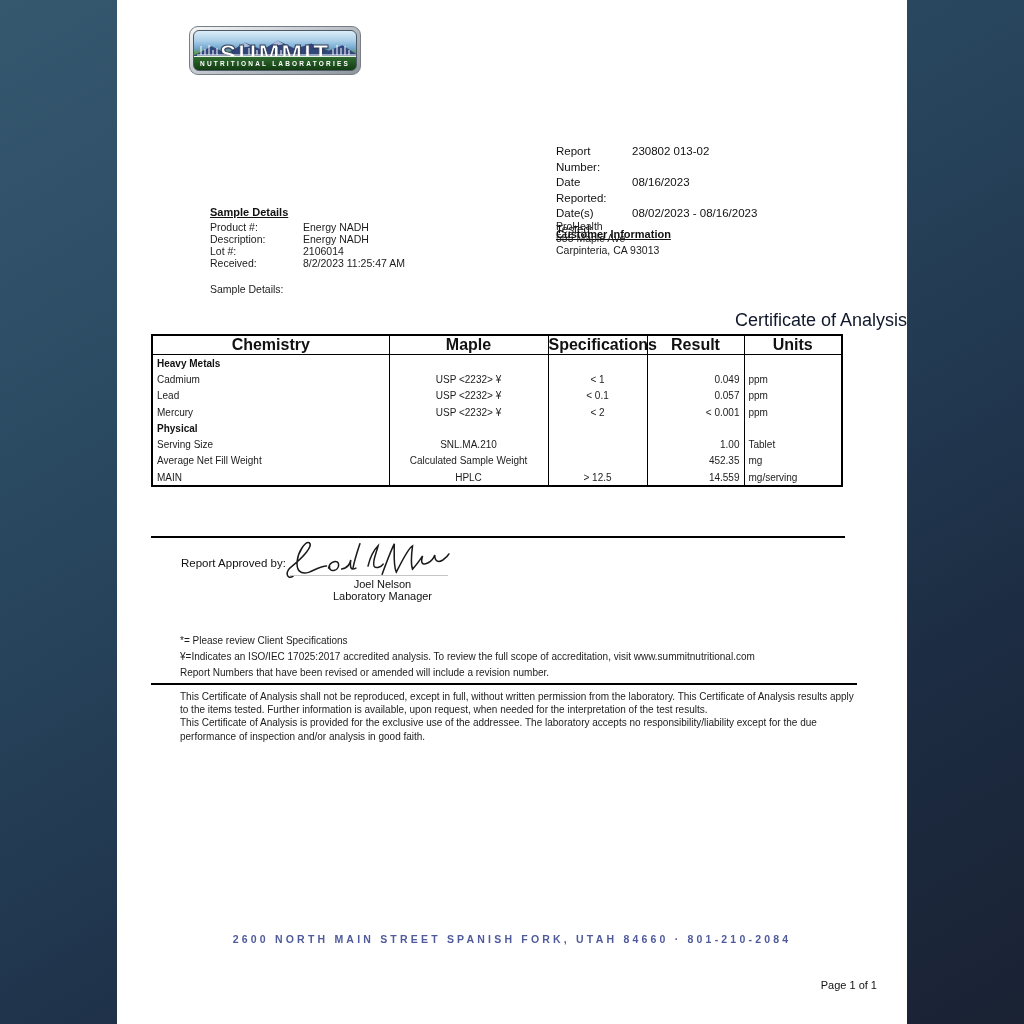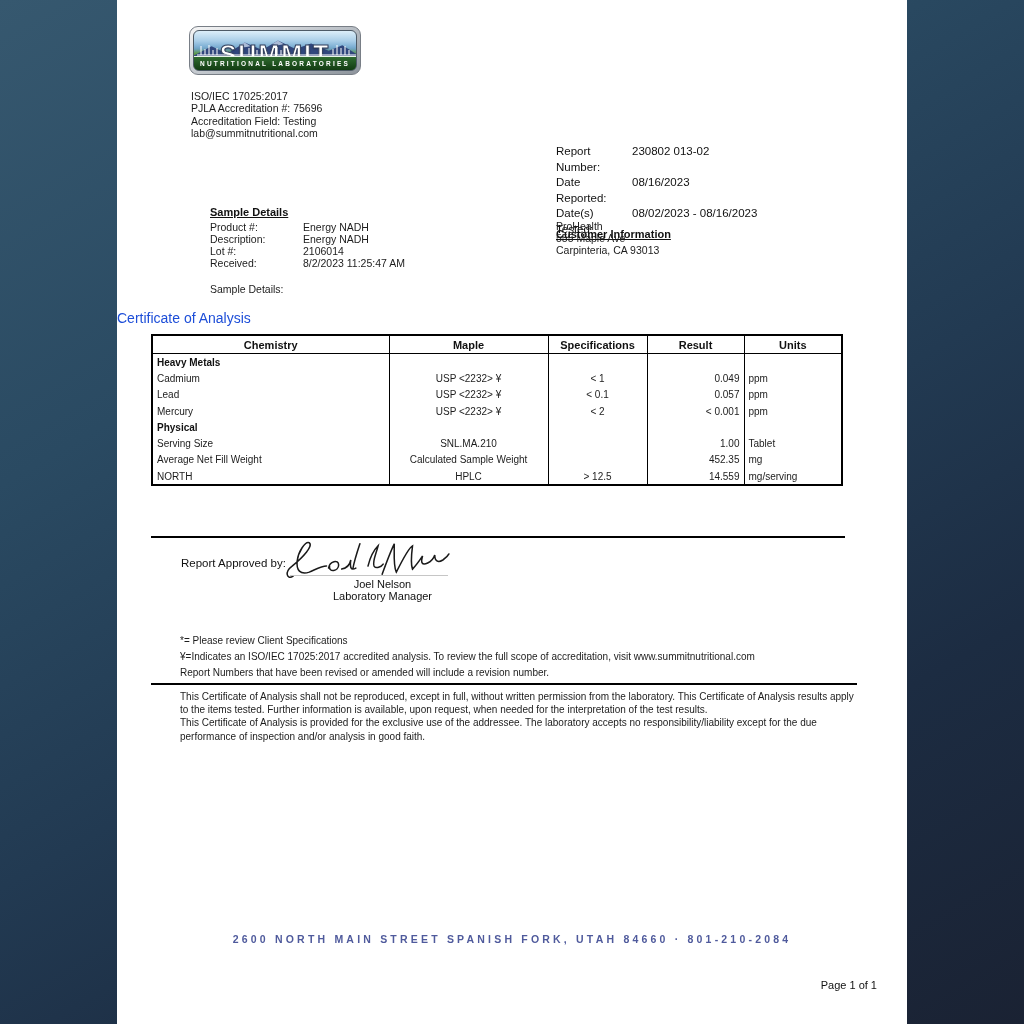--- a/index.html
+++ b/index.html
@@ -31,24 +31,24 @@
 
   .sec-heading{font-weight:bold;text-decoration:underline;font-size:11px;color:#111;}
   .sample-heading{left:93px;top:206px;}
   .customer-heading{left:439px;top:196px;margin-top:32px;}
   .sample-rows{left:93px;top:221px;font-size:10.5px;line-height:12px;}
   .sample-row{display:flex;}
   .sample-label{width:93px;}
   .sample-extra{left:93px;top:283px;font-size:10.5px;}
   .customer-lines{left:439px;top:221px;font-size:10.5px;line-height:11.8px;}
 
-  .doc-title{left:0;width:100%;top:310px;text-align:left;font-size:14px;color:#1d4ed8;}
+  .doc-title{left:0;width:100%;top:310px;text-align:right;font-size:18px;color:#0f172a;}
 
   table.coa{position:absolute;left:34px;top:334px;width:690px;border-collapse:collapse;border:2px solid #000;table-layout:fixed;}
-  table.coa th{font-size:11px;font-weight:bold;height:17px;padding:0;text-align:center;
+  table.coa th{font-size:16px;font-weight:bold;height:17px;padding:0;text-align:center;
     border-left:1px solid #000;border-right:1px solid #000;border-bottom:1px solid #000;color:#111;}
   table.coa td{font-size:10px;height:16.3px;padding:0 4px;border-left:1px solid #000;border-right:1px solid #000;
     overflow:hidden;white-space:nowrap;color:#1c1c1c;}
   td.col-c{text-align:left;margin-left:39px;}
   td.col-m{text-align:center;}
   td.col-s{text-align:center;}
   td.col-r{text-align:right;padding-right:6px;}
   td.col-u{text-align:left;padding-left:6px;}
   tr.section td.col-c{font-weight:bold;color:#111;}
 
@@ -86,26 +86,20 @@
         <line x1="0" y1="13" x2="160" y2="13" stroke="#ffffff" stroke-width="1.2"></line>
         <path d="M4,13 V4 M8,13 V7 M12,13 V3 M16,13 V8 M20,13 V6
                  M52,13 V6 M56,13 V4 M60,13 V8
                  M80,13 V5 M84,13 V8
                  M136,13 V7 M140,13 V3 M144,13 V6 M148,13 V4 M152,13 V8" stroke="#ffffff" stroke-width="1" fill="none"></path>
       </svg>
       <div class="logo-banner">NUTRITIONAL LABORATORIES</div>
     </div>
   </div>
 
-  <div class="abs accred">
-    <div>ISO/IEC 17025:2017</div>
-    <div>PJLA Accreditation #: 75696</div>
-    <div>Accreditation Field: Testing</div>
-    <div>lab@summitnutritional.com</div>
-  </div>
 
   <div class="abs report-block">
     <div class="report-row">
       <span class="report-label">Report Number:</span>
       <span>230802 013-02</span>
     </div>
     <div class="report-row">
       <span class="report-label">Date Reported:</span>
       <span>08/16/2023</span>
     </div>
@@ -206,21 +200,21 @@
           <td class="col-u">Tablet</td>
         </tr>
         <tr>
           <td class="col-c">Average Net Fill Weight</td>
           <td class="col-m">Calculated Sample Weight</td>
           <td class="col-s"></td>
           <td class="col-r">452.35</td>
           <td class="col-u">mg</td>
         </tr>
         <tr>
-          <td class="col-c">NORTH</td>
+          <td class="col-c">MAIN</td>
           <td class="col-m">HPLC</td>
           <td class="col-s">&gt; 12.5</td>
           <td class="col-r">14.559</td>
           <td class="col-u">mg/serving</td>
         </tr>
       </tbody>
   </table>
 
   <div class="abs sig-rule"></div>
   <div class="abs approved-label">Report Approved by:</div>

